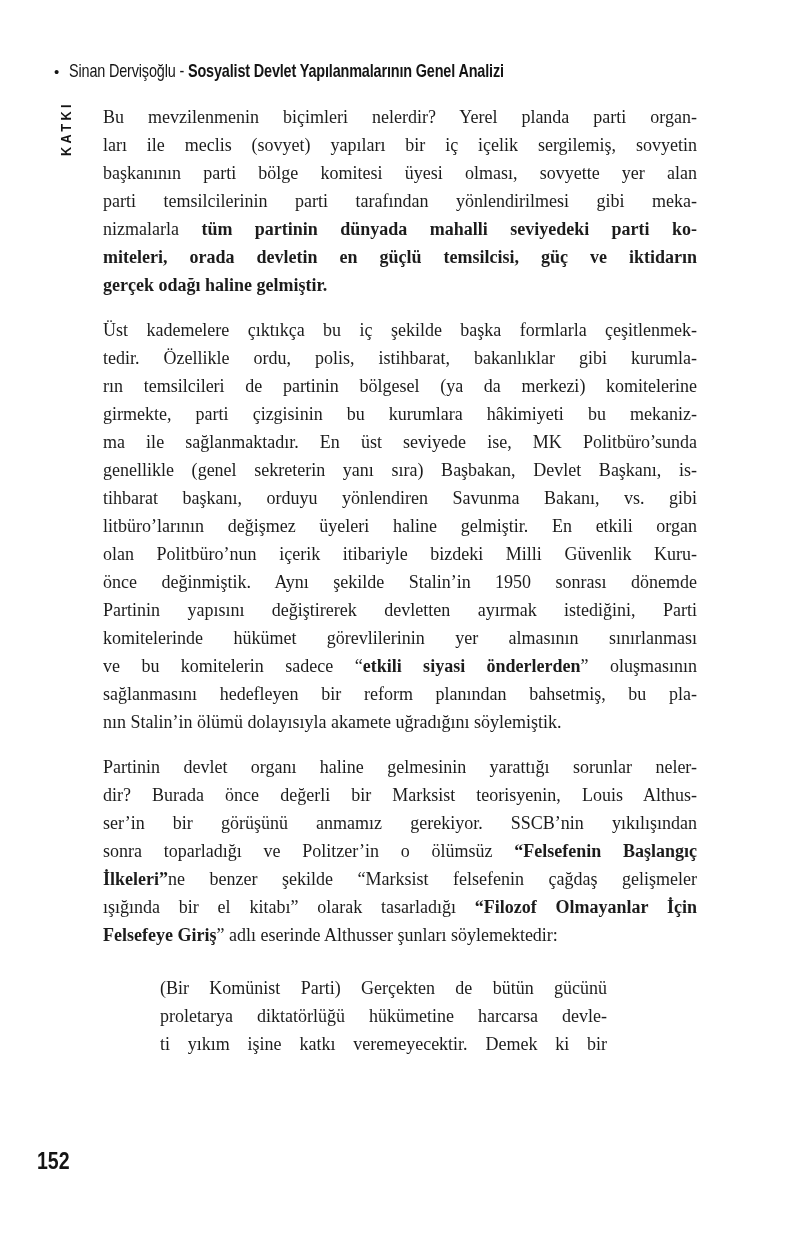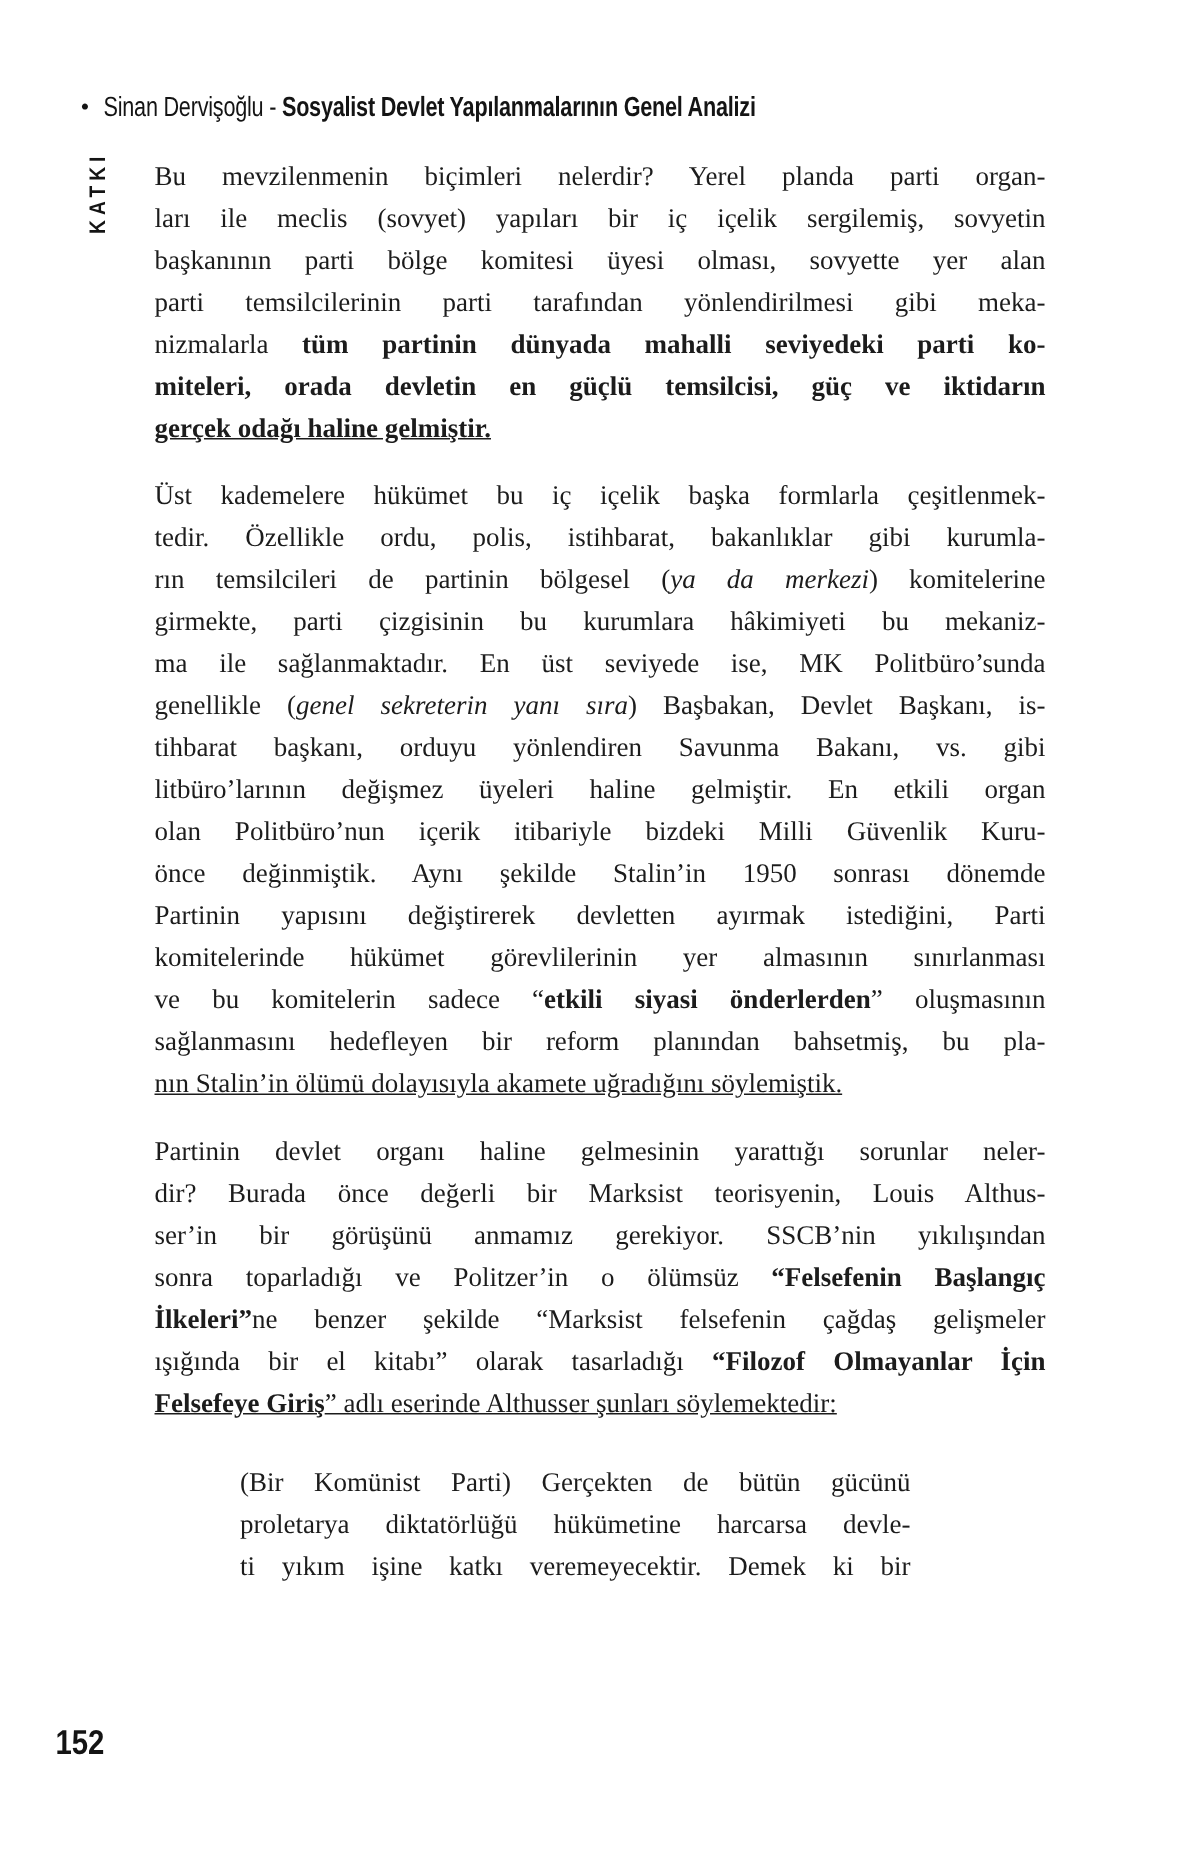--- a/index.html
+++ b/index.html
@@ -36,24 +36,24 @@
     position:absolute; left:103px; top:103px; width:594px;
     font-size:18px;
   }
   .para { margin:0 0 17px 0; }
   .para.quote { margin:25px 90px 0 57px; }
   .line {
     line-height:28px; height:28px;
     text-align:justify; text-align-last:justify;
     white-space:normal;
   }
-  .line.end { text-align-last:left;text-decoration:underline; }
+  .line.end { text-align-last:left; }
   .s-n { font-style:normal; font-weight:400; }
   .s-b { font-weight:700; }
-  .s-i { font-style:italic; }
+  .s-i { }
   
   .page-number {
     position:absolute; left:37px; top:1148px;
     font-family:"Liberation Sans", sans-serif; font-weight:700;
     font-size:23px; transform:scaleX(0.85); transform-origin:0 0;
     color:#141414;
   }
 </style>
 </head>
 <body>
@@ -71,21 +71,21 @@
       <div class="para body">
         <div class="line"><span class="s-n">Bu mevzilenmenin biçimleri nelerdir? Yerel planda parti organ-</span></div>
         <div class="line"><span class="s-n">ları ile meclis (sovyet) yapıları bir iç içelik sergilemiş, sovyetin</span></div>
         <div class="line"><span class="s-n">başkanının parti bölge komitesi üyesi olması, sovyette yer alan</span></div>
         <div class="line"><span class="s-n">parti temsilcilerinin parti tarafından yönlendirilmesi gibi meka-</span></div>
         <div class="line"><span class="s-n">nizmalarla </span><span class="s-b">tüm partinin dünyada mahalli seviyedeki parti ko-</span></div>
         <div class="line"><span class="s-b">miteleri, orada devletin en güçlü temsilcisi, güç ve iktidarın</span></div>
         <div class="line end"><span class="s-b">gerçek odağı haline gelmiştir.</span></div>
       </div>
       <div class="para body">
-        <div class="line"><span class="s-n">Üst kademelere hükümet bu iç içelik başka formlarla çeşitlenmek-</span></div>
+        <div class="line"><span class="s-n">Üst kademelere çıktıkça bu iç şekilde başka formlarla çeşitlenmek-</span></div>
         <div class="line"><span class="s-n">tedir. Özellikle ordu, polis, istihbarat, bakanlıklar gibi kurumla-</span></div>
         <div class="line"><span class="s-n">rın temsilcileri de partinin bölgesel (</span><span class="s-i">ya da merkezi</span><span class="s-n">) komitelerine</span></div>
         <div class="line"><span class="s-n">girmekte, parti çizgisinin bu kurumlara hâkimiyeti bu mekaniz-</span></div>
         <div class="line"><span class="s-n">ma ile sağlanmaktadır. En üst seviyede ise, MK Politbüro’sunda</span></div>
         <div class="line"><span class="s-n">genellikle (</span><span class="s-i">genel sekreterin yanı sıra</span><span class="s-n">) Başbakan, Devlet Başkanı, is-</span></div>
         <div class="line"><span class="s-n">tihbarat başkanı, orduyu yönlendiren Savunma Bakanı, vs. gibi</span></div>
         <div class="line"><span class="s-n">litbüro’larının değişmez üyeleri haline gelmiştir. En etkili organ</span></div>
         <div class="line"><span class="s-n">olan Politbüro’nun içerik itibariyle bizdeki Milli Güvenlik Kuru-</span></div>
         <div class="line"><span class="s-n">önce değinmiştik. Aynı şekilde Stalin’in 1950 sonrası dönemde</span></div>
         <div class="line"><span class="s-n">Partinin yapısını değiştirerek devletten ayırmak istediğini, Parti</span></div>

